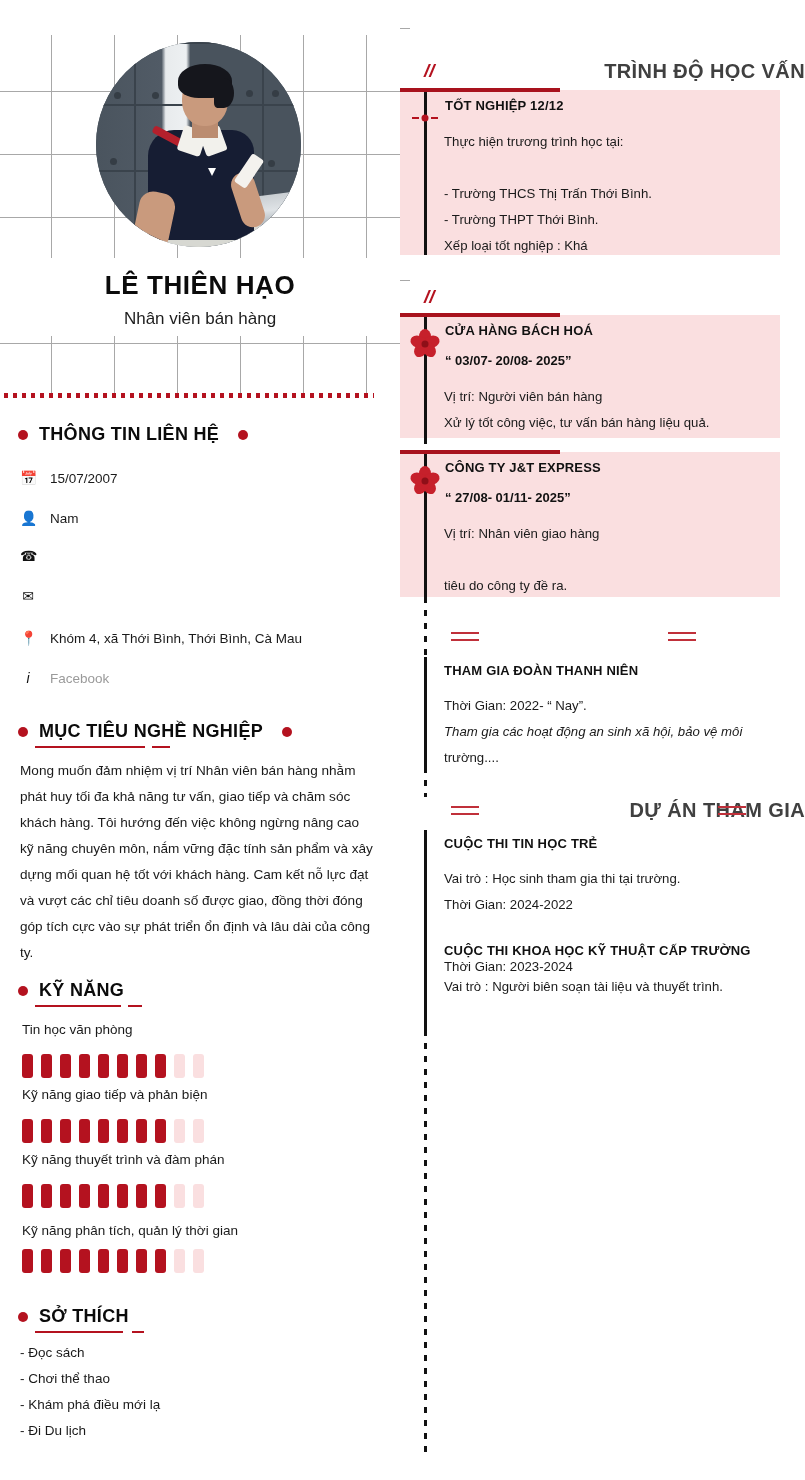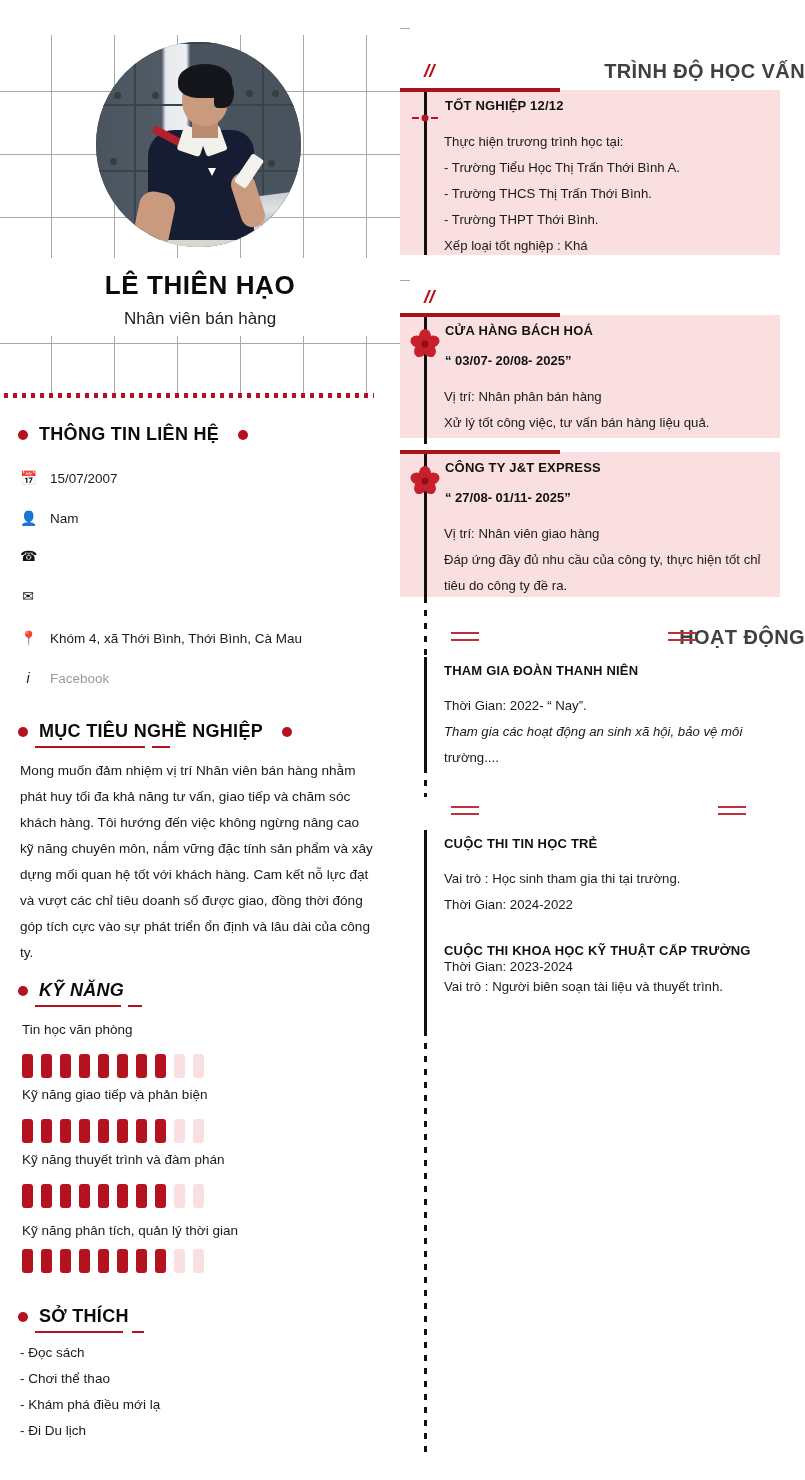--- a/index.html
+++ b/index.html
@@ -347,21 +347,21 @@
       <div class="lsec-title">
         <span class="ldot"></span>
         <span>MỤC TIÊU NGHỀ NGHIỆP</span>
         <span class="ldot ldot-after"></span>
       </div>
     </div>
     <div class="lunder" style="top:746px; width:110px;"></div>
     <div class="lunder2" style="left:152px; top:746px; width:18px;"></div>
     <div id="objective">Mong muốn đảm nhiệm vị trí Nhân viên bán hàng nhằm phát huy tối đa khả năng tư vấn, giao tiếp và chăm sóc khách hàng. Tôi hướng đến việc không ngừng nâng cao kỹ năng chuyên môn, nắm vững đặc tính sản phẩm và xây dựng mối quan hệ tốt với khách hàng. Cam kết nỗ lực đạt và vượt các chỉ tiêu doanh số được giao, đồng thời đóng góp tích cực vào sự phát triển ổn định và lâu dài của công ty.</div>
 
-    <div class="lsec" style="top:980px;font-style:italic;">
+    <div class="lsec" style="top:980px;">
       <div class="lsec-title">
         <span class="ldot"></span>
         <span>KỸ NĂNG</span>
       </div>
     </div>
     <div class="lunder" style="top:1005px; width:86px;"></div>
     <div class="lunder2" style="left:128px; top:1005px; width:14px;"></div>
 
     <div class="sk-label" style="top:1022px;">Tin học văn phòng</div>
     <div class="sk-bar" id="skbar0" style="top:1054px;">
@@ -443,73 +443,71 @@
     <div class="redcap" style="top:88px;"></div>
     <div class="spine-solid" style="top:92px; height:163px;"></div>
     <div class="dotmark" style="left:12px; top:113px;">
       <span class="dm-l"></span>
       <span class="dm-dot"></span>
       <span class="dm-r"></span>
     </div>
 
     <div class="r-title" style="left:45px; top:98px;">TỐT NGHIỆP 12/12</div>
     <div class="r-line" style="left:44px; top:130px;">Thực hiện trương trình học tại:</div>
-    <div class="r-line" style="left:44px; top:156px;">- Trường Tiểu Học Thị Trấn Thới Bình A.</div>
     <div class="r-line" style="left:44px; top:182px;">- Trường THCS Thị Trấn Thới Bình.</div>
     <div class="r-line" style="left:44px; top:208px;">- Trường THPT Thới Bình.</div>
     <div class="r-line" style="left:44px; top:234px;">Xếp loại tốt nghiệp : Khá</div>
 
     <div class="slash" style="left:24px; top:286px;">//</div>
 
     <div class="pinkbox" style="top:315px; height:123px;"></div>
     <div class="redcap" style="top:313px;"></div>
     <div class="spine-solid" style="top:317px; height:121px;"></div>
     <div class="spine-dash" style="top:438px; height:22px;"></div>
     <div class="flower" style="left:12px; top:331px;">
       <span class="petal" style="transform:translate(-50%,-100%) rotate(0deg);"></span>
       <span class="petal" style="transform:translate(-50%,-100%) rotate(72deg);"></span>
       <span class="petal" style="transform:translate(-50%,-100%) rotate(144deg);"></span>
       <span class="petal" style="transform:translate(-50%,-100%) rotate(216deg);"></span>
       <span class="petal" style="transform:translate(-50%,-100%) rotate(288deg);"></span>
       <span class="fcore"></span>
     </div>
     <div class="r-title" style="left:45px; top:323px;">CỬA HÀNG BÁCH HOÁ</div>
     <div class="r-date" style="left:45px; top:353px;">“ 03/07- 20/08- 2025”</div>
-    <div class="r-line" style="left:44px; top:385px;">Vị trí: Nhân phân bán hàng</div>
+    <div class="r-line" style="left:44px; top:385px;">Vị trí: Người viên bán hàng</div>
     <div class="r-line" style="left:44px; top:411px;">Xử lý tốt công việc, tư vấn bán hàng liệu quả.</div>
 
     <div class="pinkbox" style="top:452px; height:145px;"></div>
     <div class="redcap" style="top:450px;"></div>
     <div class="spine-solid" style="top:454px; height:143px;"></div>
     <div class="spine-dash" style="top:597px; height:60px;"></div>
     <div class="flower" style="left:12px; top:468px;">
       <span class="petal" style="transform:translate(-50%,-100%) rotate(0deg);"></span>
       <span class="petal" style="transform:translate(-50%,-100%) rotate(72deg);"></span>
       <span class="petal" style="transform:translate(-50%,-100%) rotate(144deg);"></span>
       <span class="petal" style="transform:translate(-50%,-100%) rotate(216deg);"></span>
       <span class="petal" style="transform:translate(-50%,-100%) rotate(288deg);"></span>
       <span class="fcore"></span>
     </div>
     <div class="r-title" style="left:45px; top:460px;">CÔNG TY J&amp;T EXPRESS</div>
     <div class="r-date" style="left:45px; top:490px;">“ 27/08- 01/11- 2025”</div>
     <div class="r-line" style="left:44px; top:522px;">Vị trí: Nhân viên giao hàng</div>
-    <div class="r-line" style="left:44px; top:548px;">Đáp ứng đầy đủ nhu cầu của công ty, thực hiện tốt chỉ</div>
     <div class="r-line" style="left:44px; top:574px;">tiêu do công ty đề ra.</div>
 
-    <div class="rhead" style="top:626px;">HOẠT ĐỘNG</div>
     <div class="eqmark" style="left:51px; top:632px;"></div>
     <div class="eqmark" style="left:268px; top:632px;"></div>
     <div class="spine-solid" style="top:657px; height:110px;"></div>
     <div class="spine-dash" style="top:767px; height:30px;"></div>
 
     <div class="r-title" style="left:44px; top:663px;">THAM GIA ĐOÀN THANH NIÊN</div>
     <div class="r-line" style="left:44px; top:694px;">Thời Gian: 2022- “ Nay”.</div>
     <div class="r-line" style="left:44px; top:720px;font-style:italic;">Tham gia các hoạt động an sinh xã hội, bảo vệ môi</div>
     <div class="r-line" style="left:44px; top:746px;">trường....</div>
 
+    <div class="rhead" style="top:799px;">DỰ ÁN THAM GIA</div>
     <div class="eqmark" style="left:51px; top:806px;"></div>
     <div class="eqmark" style="left:318px; top:806px;"></div>
     <div class="spine-solid" style="top:830px; height:200px;"></div>
     <div class="spine-dash" style="top:1030px; height:428px;"></div>
 
     <div class="r-title" style="left:44px; top:836px;">CUỘC THI TIN HỌC TRẺ</div>
     <div class="r-line" style="left:44px; top:867px;">Vai trò : Học sinh tham gia thi tại trường.</div>
     <div class="r-line" style="left:44px; top:893px;">Thời Gian: 2024-2022</div>
 
     <div class="r-title" style="left:44px; top:943px;">CUỘC THI KHOA HỌC KỸ THUẬT CẤP TRƯỜNG</div>

